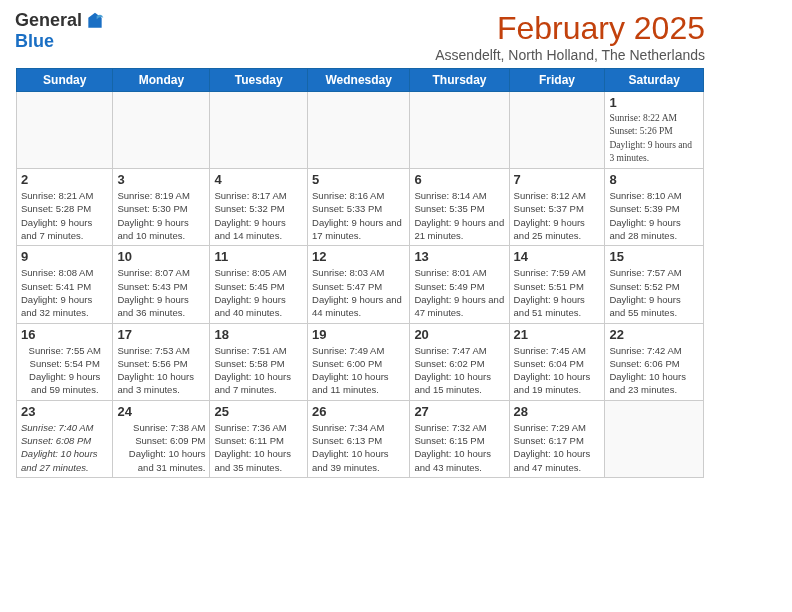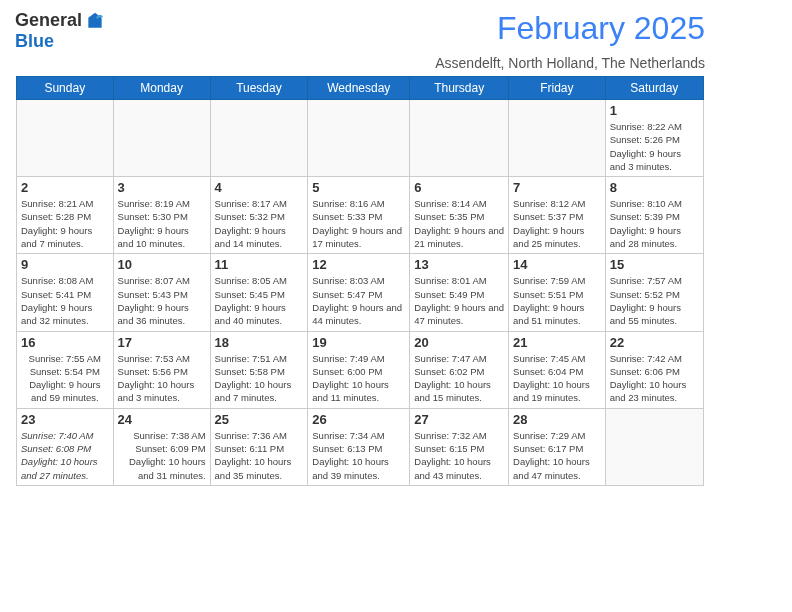--- a/index.html
+++ b/index.html
@@ -9,26 +9,26 @@
     
     .header { display: flex; justify-content: space-between; align-items: flex-start; padding: 10px 15px 5px 15px; }
     
     .logo { display: flex; flex-direction: column; }
     .logo-text { display: flex; align-items: center; }
     .logo-general { font-size: 18px; font-weight: bold; color: #333; }
     .logo-blue { font-size: 18px; font-weight: bold; color: #1a6fc4; }
     .logo-icon { width: 20px; height: 20px; margin-left: 3px; }
     
     .title-section { text-align: right; }
-    .month-title { font-size: 32px; font-weight: normal; color: #3b82f6; }
-    .location-title { font-size: 14px; color: #555; margin-top: 8px; }
+    .month-title { font-size: 32px; font-weight: normal; color: #c2410c; }
+    .location-title { font-size: 14px; color: #555; }
     
     .calendar { width: 100%; border-collapse: collapse; margin: 0 8px; width: calc(100% - 16px); margin-left: 8px; }
     
-    .day-header { background: #1a6fc4; color: #fff; text-align: center; padding: 4px 2px; font-size: 12px; font-weight: normal; border: 1px solid #1a6fc4; }
+    .day-header { background: #1a6fc4; color: #fff; text-align: center; padding: 4px 2px; font-size: 12px; font-weight: bold; border: 1px solid #1a6fc4; }
     
     .cal-cell { border: 1px solid #ccc; vertical-align: top; padding: 3px 4px; width: 113px; min-height: 80px; background: #fff; }
     .cal-cell.empty { background: #f9f9f9; }
     
     .day-num { font-size: 13px; font-weight: bold; color: #333; margin-bottom: 2px; }
     .day-info { font-size: 9.5px; color: #444; line-height: 1.4; }
     
     .calendar-wrapper { padding: 0 8px 8px 8px; }
     
     .header-row th { border: 1px solid #1565a8; }
@@ -70,21 +70,21 @@
       <tbody id="cal-body">
       <tr>
             <td class="cal-cell empty"></td>
             <td class="cal-cell empty"></td>
             <td class="cal-cell empty"></td>
             <td class="cal-cell empty"></td>
             <td class="cal-cell empty"></td>
             <td class="cal-cell empty"></td>
             <td class="cal-cell">
               <div class="day-num">1</div>
-              <div class="day-info" style="white-space: pre-line;">Sunrise: 8:22 AM
+              <div class="day-info" style="white-space: pre-line; font-family: Liberation Serif, serif;">Sunrise: 8:22 AM
 Sunset: 5:26 PM
 Daylight: 9 hours and 3 minutes.</div>
             </td>
           </tr>
           <tr>
             <td class="cal-cell">
               <div class="day-num">2</div>
               <div class="day-info" style="white-space: pre-line;">Sunrise: 8:21 AM
 Sunset: 5:28 PM
 Daylight: 9 hours and 7 minutes.</div>

